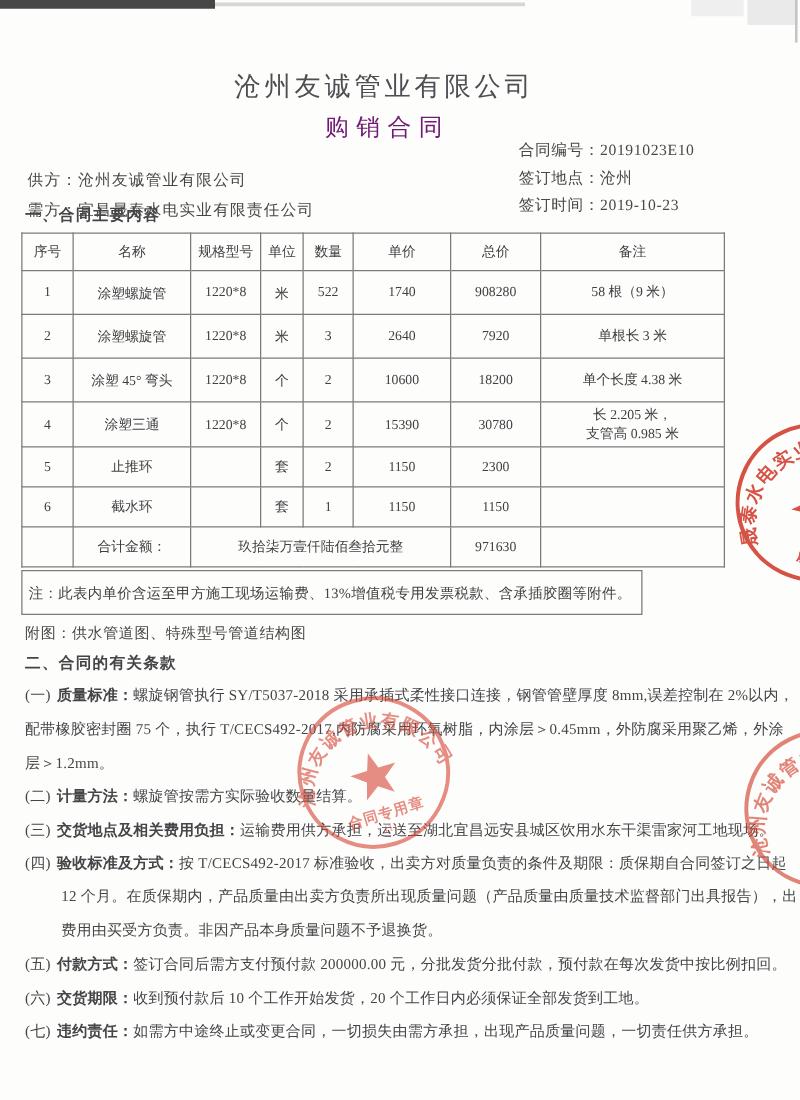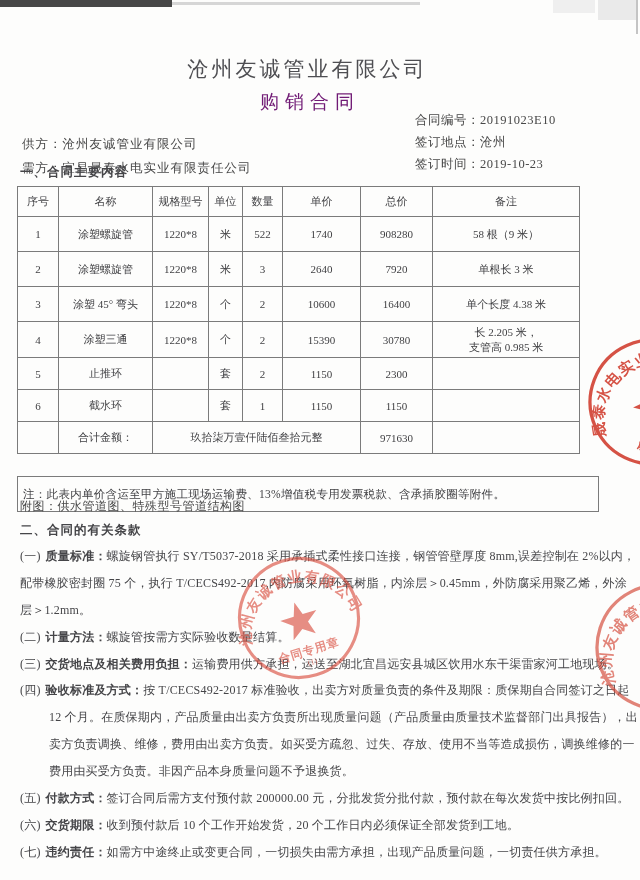--- a/index.html
+++ b/index.html
@@ -34,23 +34,23 @@
   
   table.goods{position:absolute;left:17px;top:186px;border-collapse:collapse;table-layout:fixed;
       width:562px;font-size:11px;color:#3f3f42;}
   table.goods td,table.goods th{border:1px solid #7b7b7b;text-align:center;vertical-align:middle;
       padding:0 2px;font-weight:normal;overflow:hidden;}
   table.goods th{font-size:11px;}
   tr.hrow{height:30px;} tr.r1,tr.r2,tr.r3{height:35px;} tr.r4{height:36px;}
   tr.r5,tr.r6{height:32px;} tr.rt{height:32px;}
   td.remark{white-space:pre-line;line-height:15px;border-radius:11px;}
 
-  .note-box{position:absolute;left:17px;top:456px;width:582px;height:36px;
+  .note-box{position:absolute;left:17px;top:456px;width:497px;height:36px;
       border:1px solid #7b7b7b;display:flex;align-items:center;box-sizing:border-box;
-      font-size:11.5px;padding-left:5px;letter-spacing:0.3px;color:#414144;margin-top:20px;}
+      font-size:11.5px;padding-left:5px;letter-spacing:0.3px;color:#414144;}
 
   
   .terms{position:absolute;left:20px;top:543px;width:612px;font-size:12px;color:#454548;}
   .t-line{height:26.9px;line-height:26.9px;white-space:nowrap;letter-spacing:0.2px;}
   .t-line.hang{padding-left:29px;}
   .t-prefix{margin-right:5px;}
   .t-prefix:empty{margin-right:0;}
   .t-label{font-weight:bold;}
 
   
@@ -129,21 +129,21 @@
     <td>7920</td>
     <td class="remark">单根长 3 米</td>
   </tr>
   <tr class="r3">
     <td>3</td>
     <td>涂塑 45° 弯头</td>
     <td>1220*8</td>
     <td>个</td>
     <td>2</td>
     <td>10600</td>
-    <td>16400</td>
+    <td>18200</td>
     <td class="remark">单个长度 4.38 米</td>
   </tr>
   <tr class="r4">
     <td>4</td>
     <td>涂塑三通</td>
     <td>1220*8</td>
     <td>个</td>
     <td>2</td>
     <td>15390</td>
     <td>30780</td>
@@ -187,21 +187,20 @@
 <div class="sec-heading sec2">二、合同的有关条款</div>
 
 <div class="terms">
   <div class="t-line"><span class="t-prefix">(一)</span><span class="t-label">质量标准：</span><span class="t-text">螺旋钢管执行 SY/T5037-2018 采用承插式柔性接口连接，钢管管壁厚度 8mm,误差控制在 2%以内，</span></div>
   <div class="t-line"><span class="t-prefix"></span><span class="t-label"></span><span class="t-text">配带橡胶密封圈 75 个，执行 T/CECS492-2017,内防腐采用环氧树脂，内涂层＞0.45mm，外防腐采用聚乙烯，外涂</span></div>
   <div class="t-line"><span class="t-prefix"></span><span class="t-label"></span><span class="t-text">层＞1.2mm。</span></div>
   <div class="t-line"><span class="t-prefix">(二)</span><span class="t-label">计量方法：</span><span class="t-text">螺旋管按需方实际验收数量结算。</span></div>
   <div class="t-line"><span class="t-prefix">(三)</span><span class="t-label">交货地点及相关费用负担：</span><span class="t-text">运输费用供方承担，运送至湖北宜昌远安县城区饮用水东干渠雷家河工地现场。</span></div>
   <div class="t-line"><span class="t-prefix">(四)</span><span class="t-label">验收标准及方式：</span><span class="t-text">按 T/CECS492-2017 标准验收，出卖方对质量负责的条件及期限：质保期自合同签订之日起</span></div>
   <div class="t-line hang"><span class="t-prefix"></span><span class="t-label"></span><span class="t-text">12 个月。在质保期内，产品质量由出卖方负责所出现质量问题（产品质量由质量技术监督部门出具报告），出</span></div>
-  <div class="t-line hang"><span class="t-prefix"></span><span class="t-label"></span><span class="t-text">卖方负责调换、维修，费用由出卖方负责。如买受方疏忽、过失、存放、使用不当等造成损伤，调换维修的一</span></div>
   <div class="t-line hang"><span class="t-prefix"></span><span class="t-label"></span><span class="t-text">费用由买受方负责。非因产品本身质量问题不予退换货。</span></div>
   <div class="t-line"><span class="t-prefix">(五)</span><span class="t-label">付款方式：</span><span class="t-text">签订合同后需方支付预付款 200000.00 元，分批发货分批付款，预付款在每次发货中按比例扣回。</span></div>
   <div class="t-line"><span class="t-prefix">(六)</span><span class="t-label">交货期限：</span><span class="t-text">收到预付款后 10 个工作开始发货，20 个工作日内必须保证全部发货到工地。</span></div>
   <div class="t-line"><span class="t-prefix">(七)</span><span class="t-label">违约责任：</span><span class="t-text">如需方中途终止或变更合同，一切损失由需方承担，出现产品质量问题，一切责任供方承担。</span></div>
 </div>
 
 <div class="stamp stamp-buyer" style="color: rgb(207, 53, 38);">
   <svg viewBox="0 0 160 160" width="150" height="150">
     <circle cx="80" cy="80" r="66" fill="none" stroke="currentColor" stroke-width="3.5"></circle>
     <path id="arcA" d="M 20,100 A 60,60 0 1 1 140,100" fill="none"></path>

